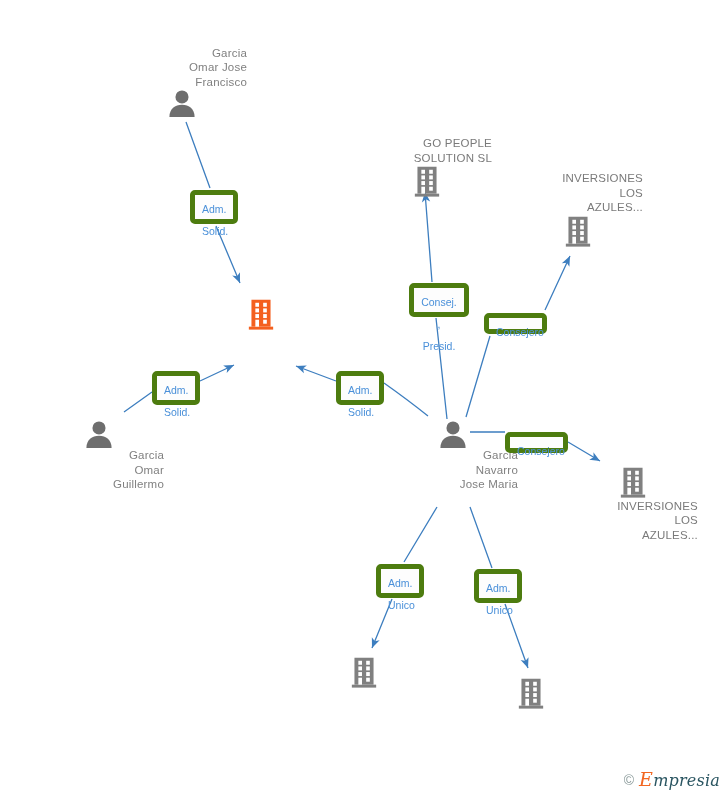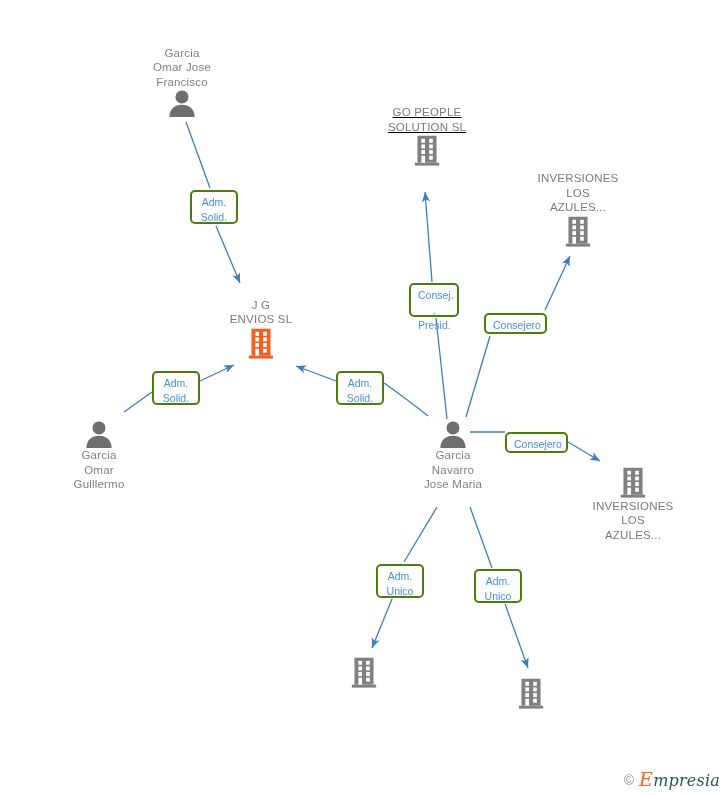--- a/index.html
+++ b/index.html
@@ -23,46 +23,46 @@
     left: 0;
     top: 0;
     width: 728px;
     height: 795px;
     pointer-events: none;
   }
   .node {
     position: absolute;
     width: 130px;
     margin-left: -65px;
-    text-align: center;
+    text-align: right;
     z-index: 3;
   }
   .node-label {
     font-size: 11.5px;
     line-height: 14.5px;
     color: #808080;
     letter-spacing: 0.2px;
     white-space: pre-line;
   }
   .node-label.company {
     color: #7a7a7a;
   }
   .node-icon {
     display: block;
     margin: 0 auto;
   }
   .edge-label {
     position: absolute;
     z-index: 4;
-    border: 2px solid #4d7c0f;
+    border: 5px solid #4d7c0f;
     border-radius: 5px;
     background: #fdfdfd;
     color: #4a90d9;
     font-size: 10.5px;
-    line-height: 15px;
+    line-height: 22px;
     padding: 3px 7px;
     text-align: center;
     white-space: pre-line;
     box-sizing: border-box;
   }
   #watermark {
     position: absolute;
     right: 8px;
     bottom: 6px;
     z-index: 6;
@@ -119,42 +119,40 @@
 Omar Jose
 Francisco</div>
         <div>
           <svg width="30" height="28" viewBox="0 0 32 30" class="node-icon">
             <circle cx="16" cy="8.5" r="7" fill="#6e6e6e"></circle>
             <path d="M2.5 30 C2.5 21.5 8.5 17 16 17 C23.5 17 29.5 21.5 29.5 30 Z" fill="#6e6e6e"></path>
           </svg>
         </div>
       </div>
       <div class="node" style="top: 297.5px; left: 261px;">
-        <div class="node-label company">J G
-ENVIOS  SL</div>
         <div>
           <svg width="28" height="33" viewBox="0 0 32 38" class="node-icon">
             <g fill="#F4601F">
               <path d="M5 2 H27 V33 H5 Z"></path>
               <rect x="2" y="33" width="28" height="3.4"></rect>
             </g>
             <g fill="#ffffff">
               <rect x="9.5" y="5.5" width="4.2" height="4.6"></rect>
               <rect x="18.5" y="5.5" width="4.2" height="4.6"></rect>
               <rect x="9.5" y="12" width="4.2" height="4.6"></rect>
               <rect x="18.5" y="12" width="4.2" height="4.6"></rect>
               <rect x="9.5" y="18.5" width="4.2" height="4.6"></rect>
               <rect x="18.5" y="18.5" width="4.2" height="4.6"></rect>
               <rect x="18.5" y="25" width="4.2" height="4.6"></rect>
               <rect x="9.5" y="25" width="4.2" height="8"></rect>
             </g>
           </svg>
         </div>
       </div>
-      <div class="node" style="top: 105px; left: 427px; text-decoration: underline;">
+      <div class="node" style="top: 136px; left: 427px;">
         <div class="node-label company">GO PEOPLE
 SOLUTION SL</div>
         <div>
           <svg width="28" height="33" viewBox="0 0 32 38" class="node-icon">
             <g fill="#808080">
               <path d="M5 2 H27 V33 H5 Z"></path>
               <rect x="2" y="33" width="28" height="3.4"></rect>
             </g>
             <g fill="#ffffff">
               <rect x="9.5" y="5.5" width="4.2" height="4.6"></rect>
@@ -279,21 +277,21 @@
       </div>
     </div>
 
   <div id="labels-layer">
       <div class="edge-label" style="left: 190px; top: 190px; width: 48px; height: 34px;">Adm.
 Solid.</div>
       <div class="edge-label" style="left: 152px; top: 371px; width: 48px; height: 34px;">Adm.
 Solid.</div>
       <div class="edge-label" style="left: 336px; top: 371px; width: 48px; height: 34px;">Adm.
 Solid.</div>
-      <div class="edge-label" style="left: 409px; top: 283px; width: 50px; height: 34px;">Consej. ,
+      <div class="edge-label" style="left: 409px; top: 283px; width: 60px; height: 34px;">Consej. ,
 Presid.</div>
       <div class="edge-label" style="left: 484px; top: 313px; width: 63px; height: 21px;">Consejero</div>
       <div class="edge-label" style="left: 505px; top: 432px; width: 63px; height: 21px;">Consejero</div>
       <div class="edge-label" style="left: 376px; top: 564px; width: 48px; height: 34px;">Adm.
 Unico</div>
       <div class="edge-label" style="left: 474px; top: 569px; width: 48px; height: 34px;">Adm.
 Unico</div>
     </div>
 
   <div id="watermark">

